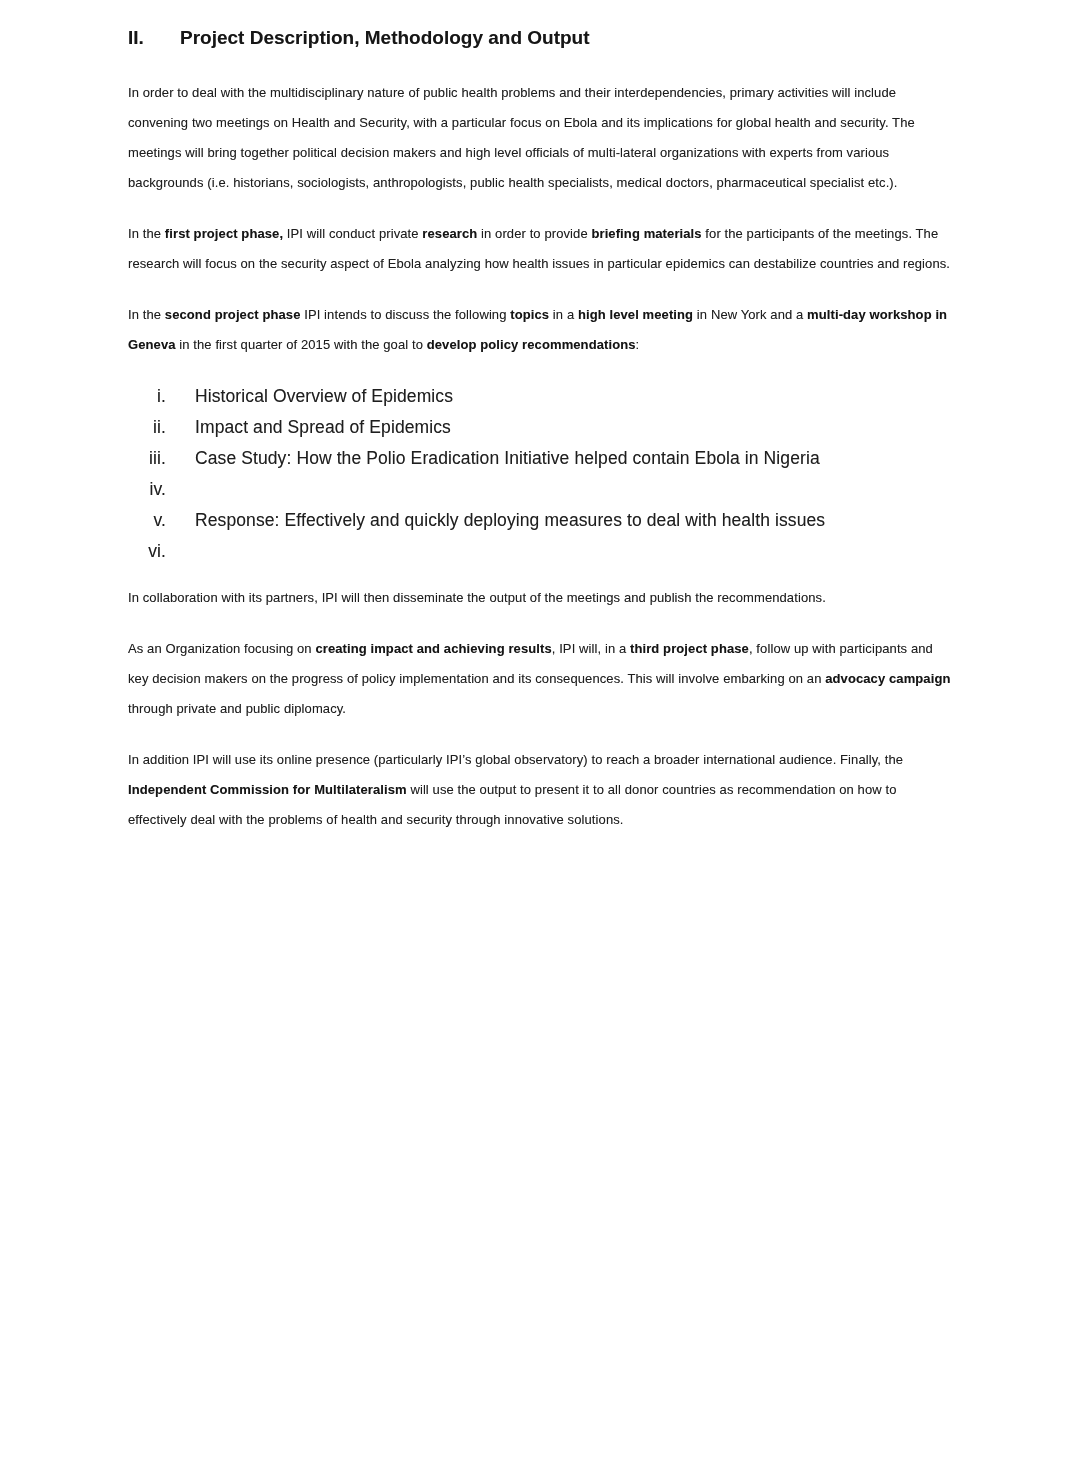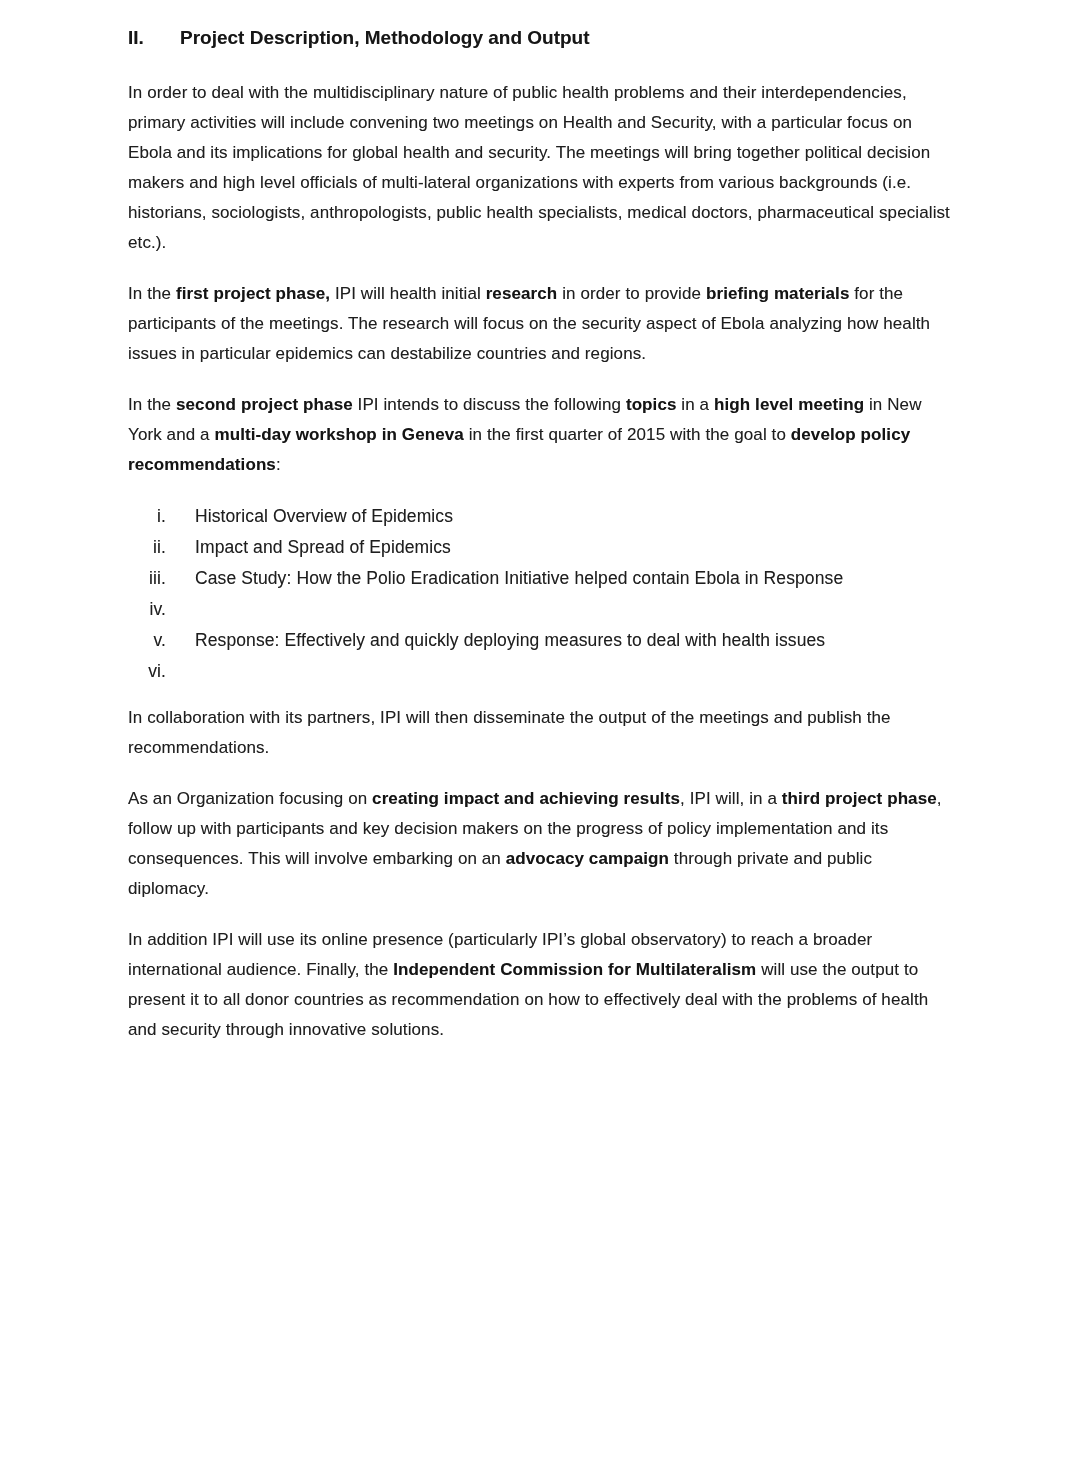--- a/index.html
+++ b/index.html
@@ -23,21 +23,21 @@
   .heading {
     display: flex;
     font-size: 19px;
     font-weight: bold;
     line-height: 26px;
     color: #161616;
     margin-bottom: 27px;
   }
   .heading-num { width: 52px; flex: 0 0 52px; }
   .para {
-    font-size: 17px;
+    font-size: 13px;
     line-height: 30px;
     margin-bottom: 21px;
     letter-spacing: 0.1px;
   }
   .para b { font-weight: bold; color: #141414; }
   .topic-list { margin: 0 0 16px 0; }
   .topic-item {
     display: flex;
     font-size: 17.5px;
     line-height: 31px;
@@ -81,35 +81,35 @@
 
 <div class="page">
   <div class="content">
 
     <div class="heading">
       <span class="heading-num">II.</span>
       <span class="heading-title">Project Description, Methodology and Output</span>
     </div>
 
     <p class="para"><span>In order to deal with the multidisciplinary nature of public health problems and their interdependencies, primary activities will include convening two meetings on Health and Security, with a particular focus on Ebola and its implications for global health and security. The meetings will bring together political decision makers and high level officials of multi-lateral organizations with experts from various backgrounds (i.e. historians, sociologists, anthropologists, public health specialists, medical doctors, pharmaceutical specialist etc.).</span></p>
-    <p class="para"><span>In the </span><b>first project phase,</b><span> IPI will health initial </span><b>research</b><span> in order to provide </span><b>briefing materials</b><span> for the participants of the meetings. The research will focus on the security aspect of Ebola analyzing how health issues in particular epidemics can destabilize countries and regions.</span></p>
+    <p class="para"><span>In the </span><b>first project phase,</b><span> IPI will conduct private </span><b>research</b><span> in order to provide </span><b>briefing materials</b><span> for the participants of the meetings. The research will focus on the security aspect of Ebola analyzing how health issues in particular epidemics can destabilize countries and regions.</span></p>
     <p class="para"><span>In the </span><b>second project phase</b><span> IPI intends to discuss the following </span><b>topics</b><span> in a </span><b>high level meeting</b><span> in New York and a </span><b>multi-day workshop in Geneva</b><span> in the first quarter of 2015 with the goal to </span><b>develop policy recommendations</b><span>:</span></p>
 
     <div class="topic-list">
         <div class="topic-item">
           <span class="topic-num">i.</span>
           <span class="topic-text">Historical Overview of Epidemics</span>
         </div>
         <div class="topic-item">
           <span class="topic-num">ii.</span>
           <span class="topic-text">Impact and Spread of Epidemics</span>
         </div>
         <div class="topic-item">
           <span class="topic-num">iii.</span>
-          <span class="topic-text">Case Study: How the Polio Eradication Initiative helped contain Ebola in Response</span>
+          <span class="topic-text">Case Study: How the Polio Eradication Initiative helped contain Ebola in Nigeria</span>
         </div>
         <div class="topic-item">
           <span class="topic-num">iv.</span>
         </div>
         <div class="topic-item">
           <span class="topic-num">v.</span>
           <span class="topic-text">Response: Effectively and quickly deploying measures to deal with health issues</span>
         </div>
         <div class="topic-item">
           <span class="topic-num">vi.</span>

